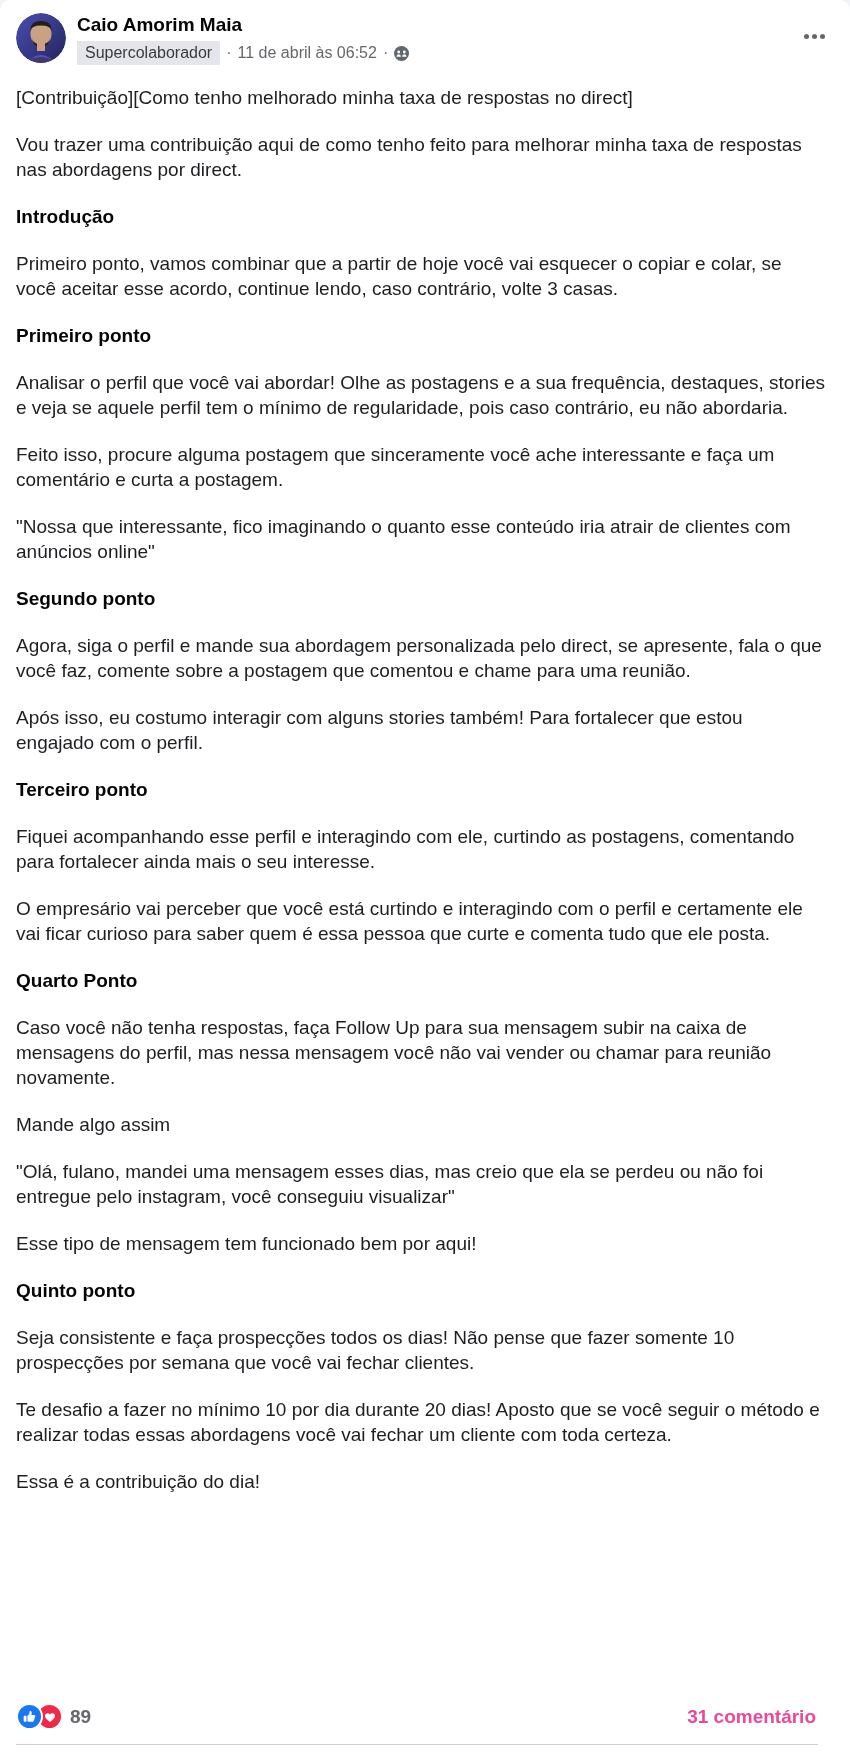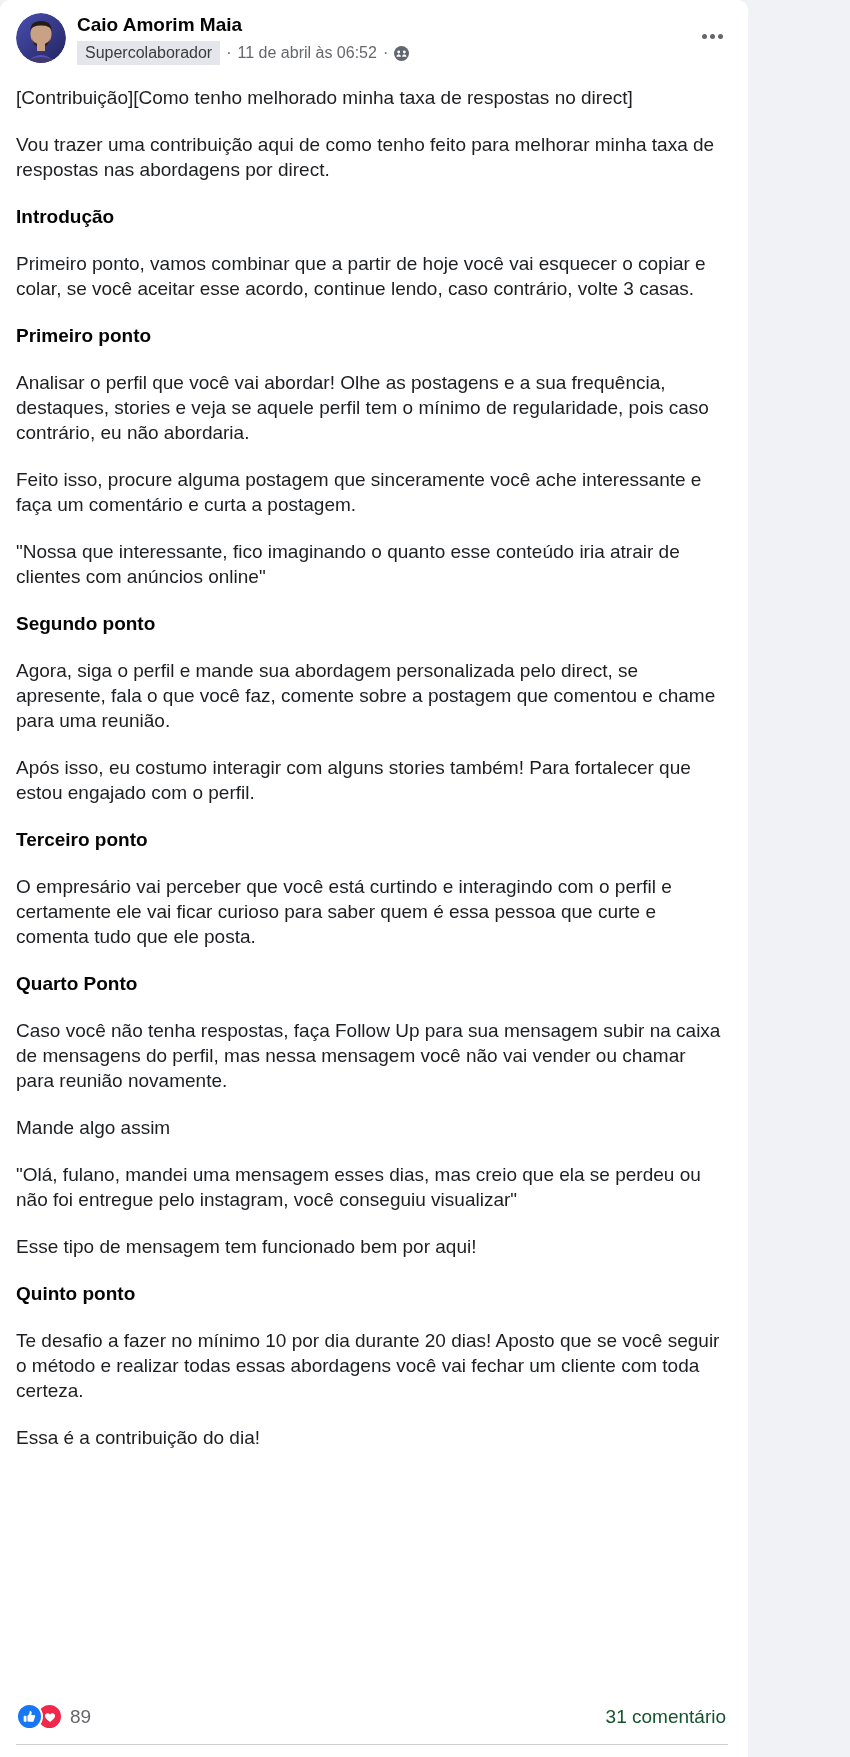--- a/index.html
+++ b/index.html
@@ -3,21 +3,21 @@
 <meta charset="utf-8">
 <style>
   * { margin: 0; padding: 0; box-sizing: border-box; }
   html, body {
     background: #f0f2f5;
     font-family: "Liberation Sans", "DejaVu Sans", sans-serif;
     -webkit-font-smoothing: antialiased;
   }
   .post-card {
     position: relative;
-    width: 748px;
+    width: 850px;
     height: 1757px;
     background: #ffffff;
     border-radius: 10px 10px 0 0;
     overflow: hidden;
   }
   
   .header {
     display: flex;
     align-items: flex-start;
     padding: 13px 16px 0 16px;
@@ -100,22 +100,23 @@
     white-space: pre-wrap;
   }
   .post-par.bold {
     font-weight: bold;
     color: #050505;
     margin-top: 12px;
   }
   
   .footer {
     position: absolute;
-    left: 0; right: 4px; bottom: 0;
+    left: 0; right: 16px; bottom: 0;
     background: #ffffff;
+    font-weight: bold;
   }
   .footer-row {
     display: flex;
     align-items: center;
     justify-content: space-between;
     padding: 10px 18px 14px 16px;
   }
   .reactions {
     display: flex;
     align-items: center;
@@ -132,21 +133,21 @@
   }
   .reaction-like { background: #1877f2; z-index: 2; }
   .reaction-love { background: #f02849; margin-left: -7px; z-index: 1; }
   .reaction-count {
     margin-left: 7px;
     font-size: 19px;
     color: #65676b;
   }
   .comment-count {
     font-size: 19px;
-    color: #14532d;
+    color: #ec4899;
     cursor: pointer;
   }
   .divider {
     height: 1px;
     background: #ced0d4;
     margin: 0 16px 12px 16px;
   }
 </style>
 </head>
 <body>
@@ -207,27 +208,29 @@
       <p class="post-par bold">Introdução</p>
       <p class="post-par">Primeiro ponto, vamos combinar que a partir de hoje você vai esquecer o copiar e colar, se você aceitar esse acordo, continue lendo, caso contrário, volte 3 casas.</p>
       <p class="post-par bold">Primeiro ponto</p>
       <p class="post-par">Analisar o perfil que você vai abordar! Olhe as postagens e a sua frequência, destaques, stories e veja se aquele perfil tem o mínimo de regularidade, pois caso contrário, eu não abordaria.</p>
       <p class="post-par">Feito isso, procure alguma postagem que sinceramente você ache interessante e faça um comentário e curta a postagem.</p>
       <p class="post-par">"Nossa que interessante, fico imaginando o quanto esse conteúdo iria atrair de clientes com anúncios online"</p>
       <p class="post-par bold">Segundo ponto</p>
       <p class="post-par">Agora, siga o perfil e mande sua abordagem personalizada pelo direct, se apresente, fala o que você faz, comente sobre a postagem que comentou e chame para uma reunião.</p>
       <p class="post-par">Após isso, eu costumo interagir com alguns stories também! Para fortalecer que estou engajado com o perfil.</p>
       <p class="post-par bold">Terceiro ponto</p>
+      <p class="post-par">Fiquei acompanhando esse perfil e interagindo com ele, curtindo as postagens, comentando para fortalecer ainda mais o seu interesse.</p>
       <p class="post-par">O empresário vai perceber que você está curtindo e interagindo com o perfil e certamente ele vai ficar curioso para saber quem é essa pessoa que curte e comenta tudo que ele posta.</p>
       <p class="post-par bold">Quarto Ponto</p>
       <p class="post-par">Caso você não tenha respostas, faça Follow Up para sua mensagem subir na caixa de mensagens do perfil, mas nessa mensagem você não vai vender ou chamar para reunião novamente.</p>
       <p class="post-par">Mande algo assim</p>
       <p class="post-par">"Olá, fulano, mandei uma mensagem esses dias, mas creio que ela se perdeu ou não foi entregue pelo instagram, você conseguiu visualizar"</p>
       <p class="post-par">Esse tipo de mensagem tem funcionado bem por aqui!</p>
       <p class="post-par bold">Quinto ponto</p>
+      <p class="post-par">Seja consistente e faça prospecções todos os dias! Não pense que fazer somente 10 prospecções por semana que você vai fechar clientes.</p>
       <p class="post-par">Te desafio a fazer no mínimo 10 por dia durante 20 dias! Aposto que se você seguir o método e realizar todas essas abordagens você vai fechar um cliente com toda certeza.</p>
       <p class="post-par">Essa é a contribuição do dia!</p>
     </div>
 
   <div class="footer">
     <div class="footer-row">
       <div class="reactions">
         <span class="reaction-bubble reaction-like">
           <svg width="15" height="15" viewBox="0 0 16 16">
             <path fill="#ffffff" d="M4.2 7.1H2.6c-.5 0-.8.3-.8.8v4.9c0 .5.3.8.8.8h1.6c.3 0 .6-.3.6-.6V7.7c0-.3-.3-.6-.6-.6zm9.9.6c0-.7-.6-1.2-1.3-1.2H9.9c.2-.7.4-1.7.4-2.4 0-1.2-.7-1.9-1.4-1.9-.6 0-.9.3-.9.9v.9c0 1.1-1 2.4-1.9 2.9-.2.1-.3.3-.3.5v5.2c0 .3.2.5.5.6.7.2 2 .4 2.9.4h2.1c.7 0 1.2-.5 1.2-1.1 0-.1 0-.3-.1-.4.4-.2.7-.6.7-1 0-.2 0-.4-.1-.5.3-.2.6-.6.6-1 0-.2-.1-.4-.2-.6.4-.2.7-.7.7-1.3z"></path>

